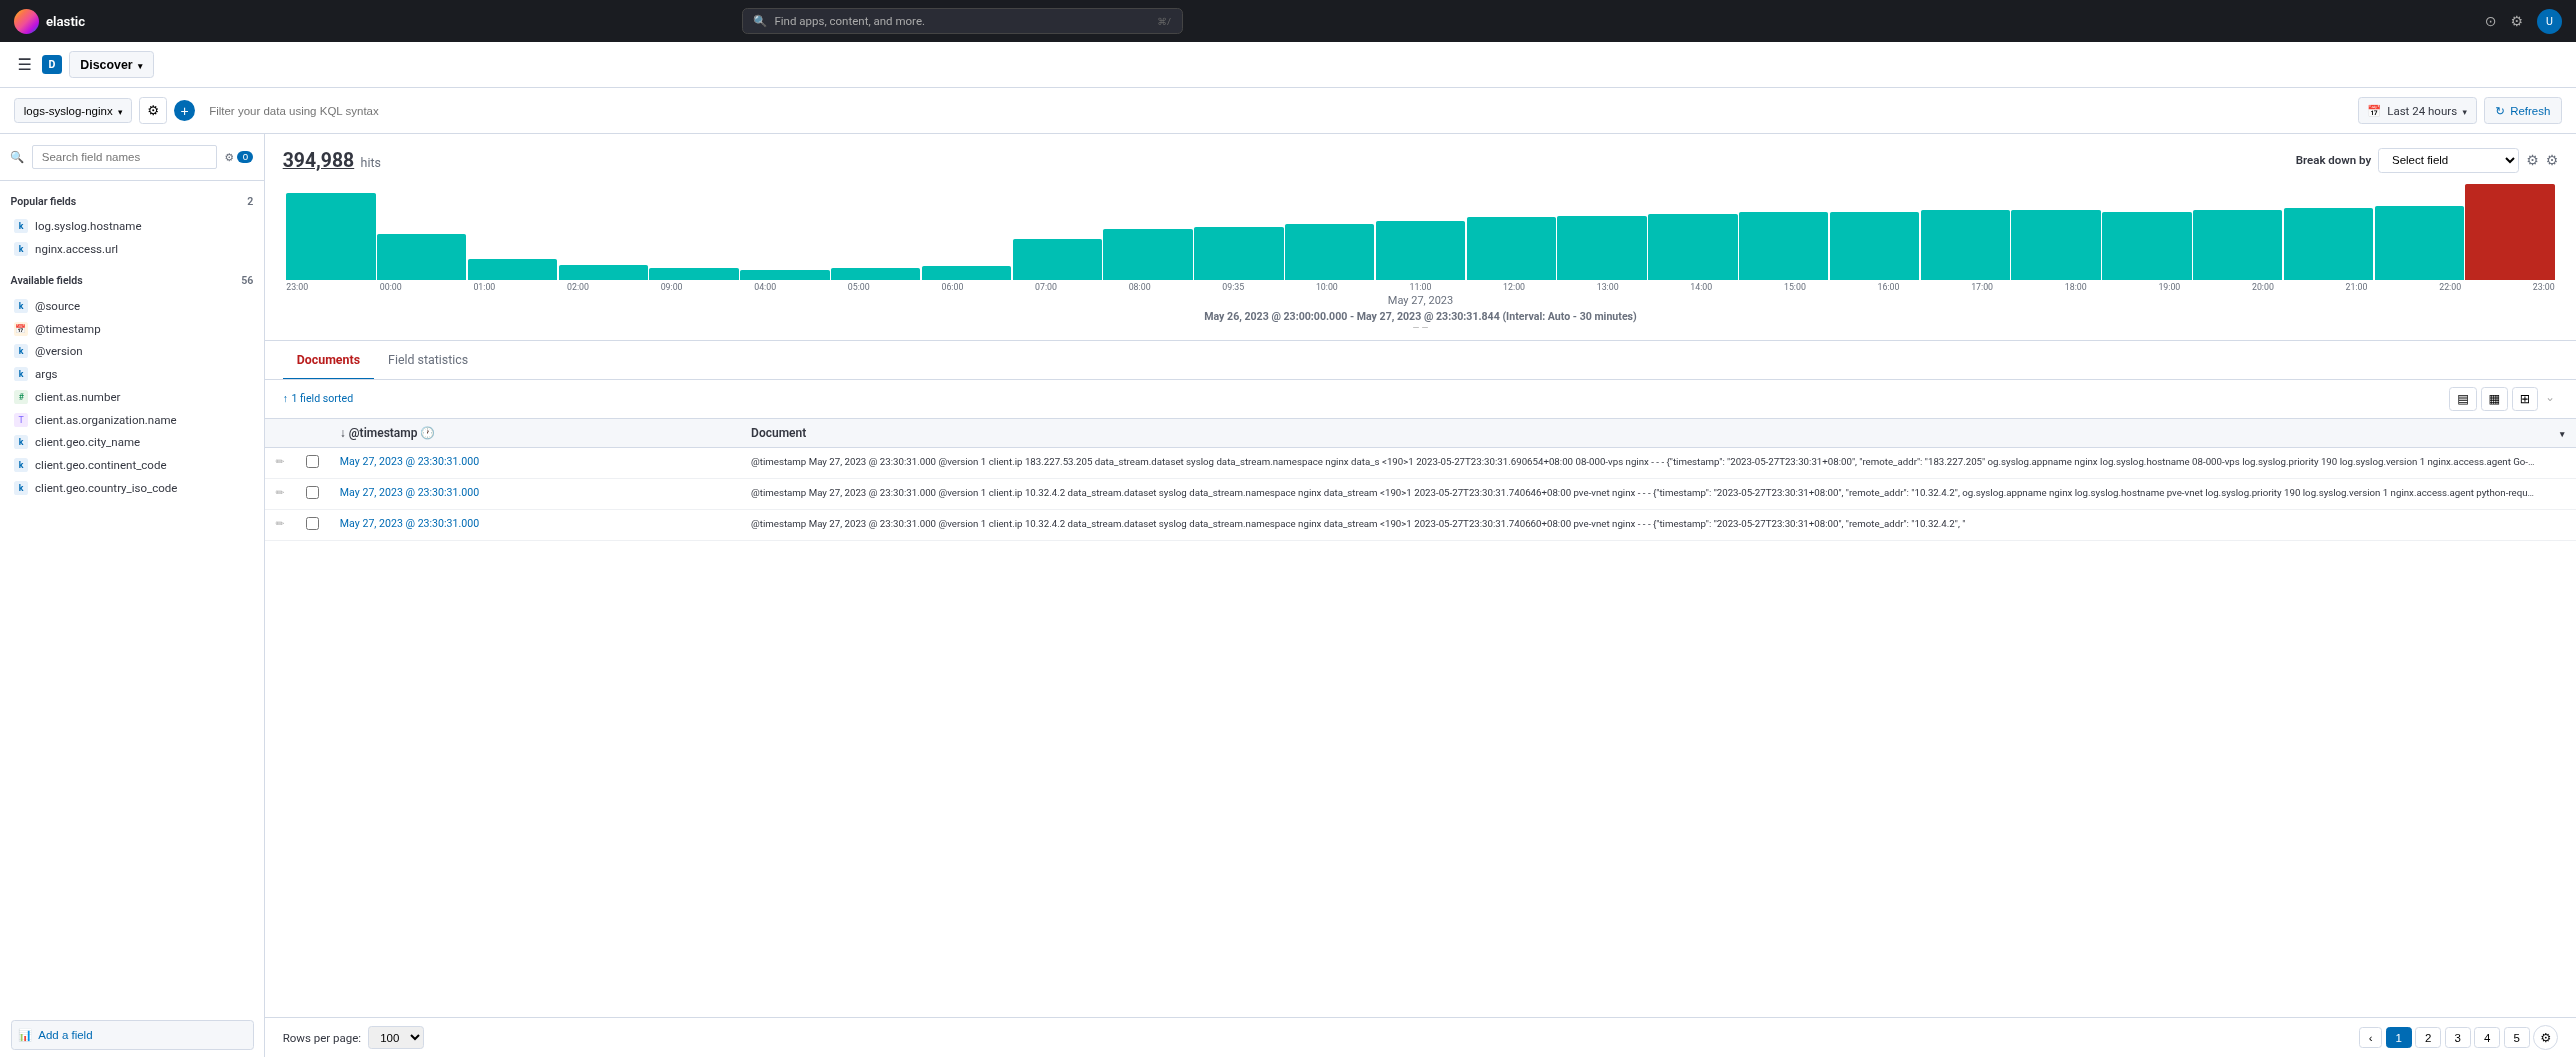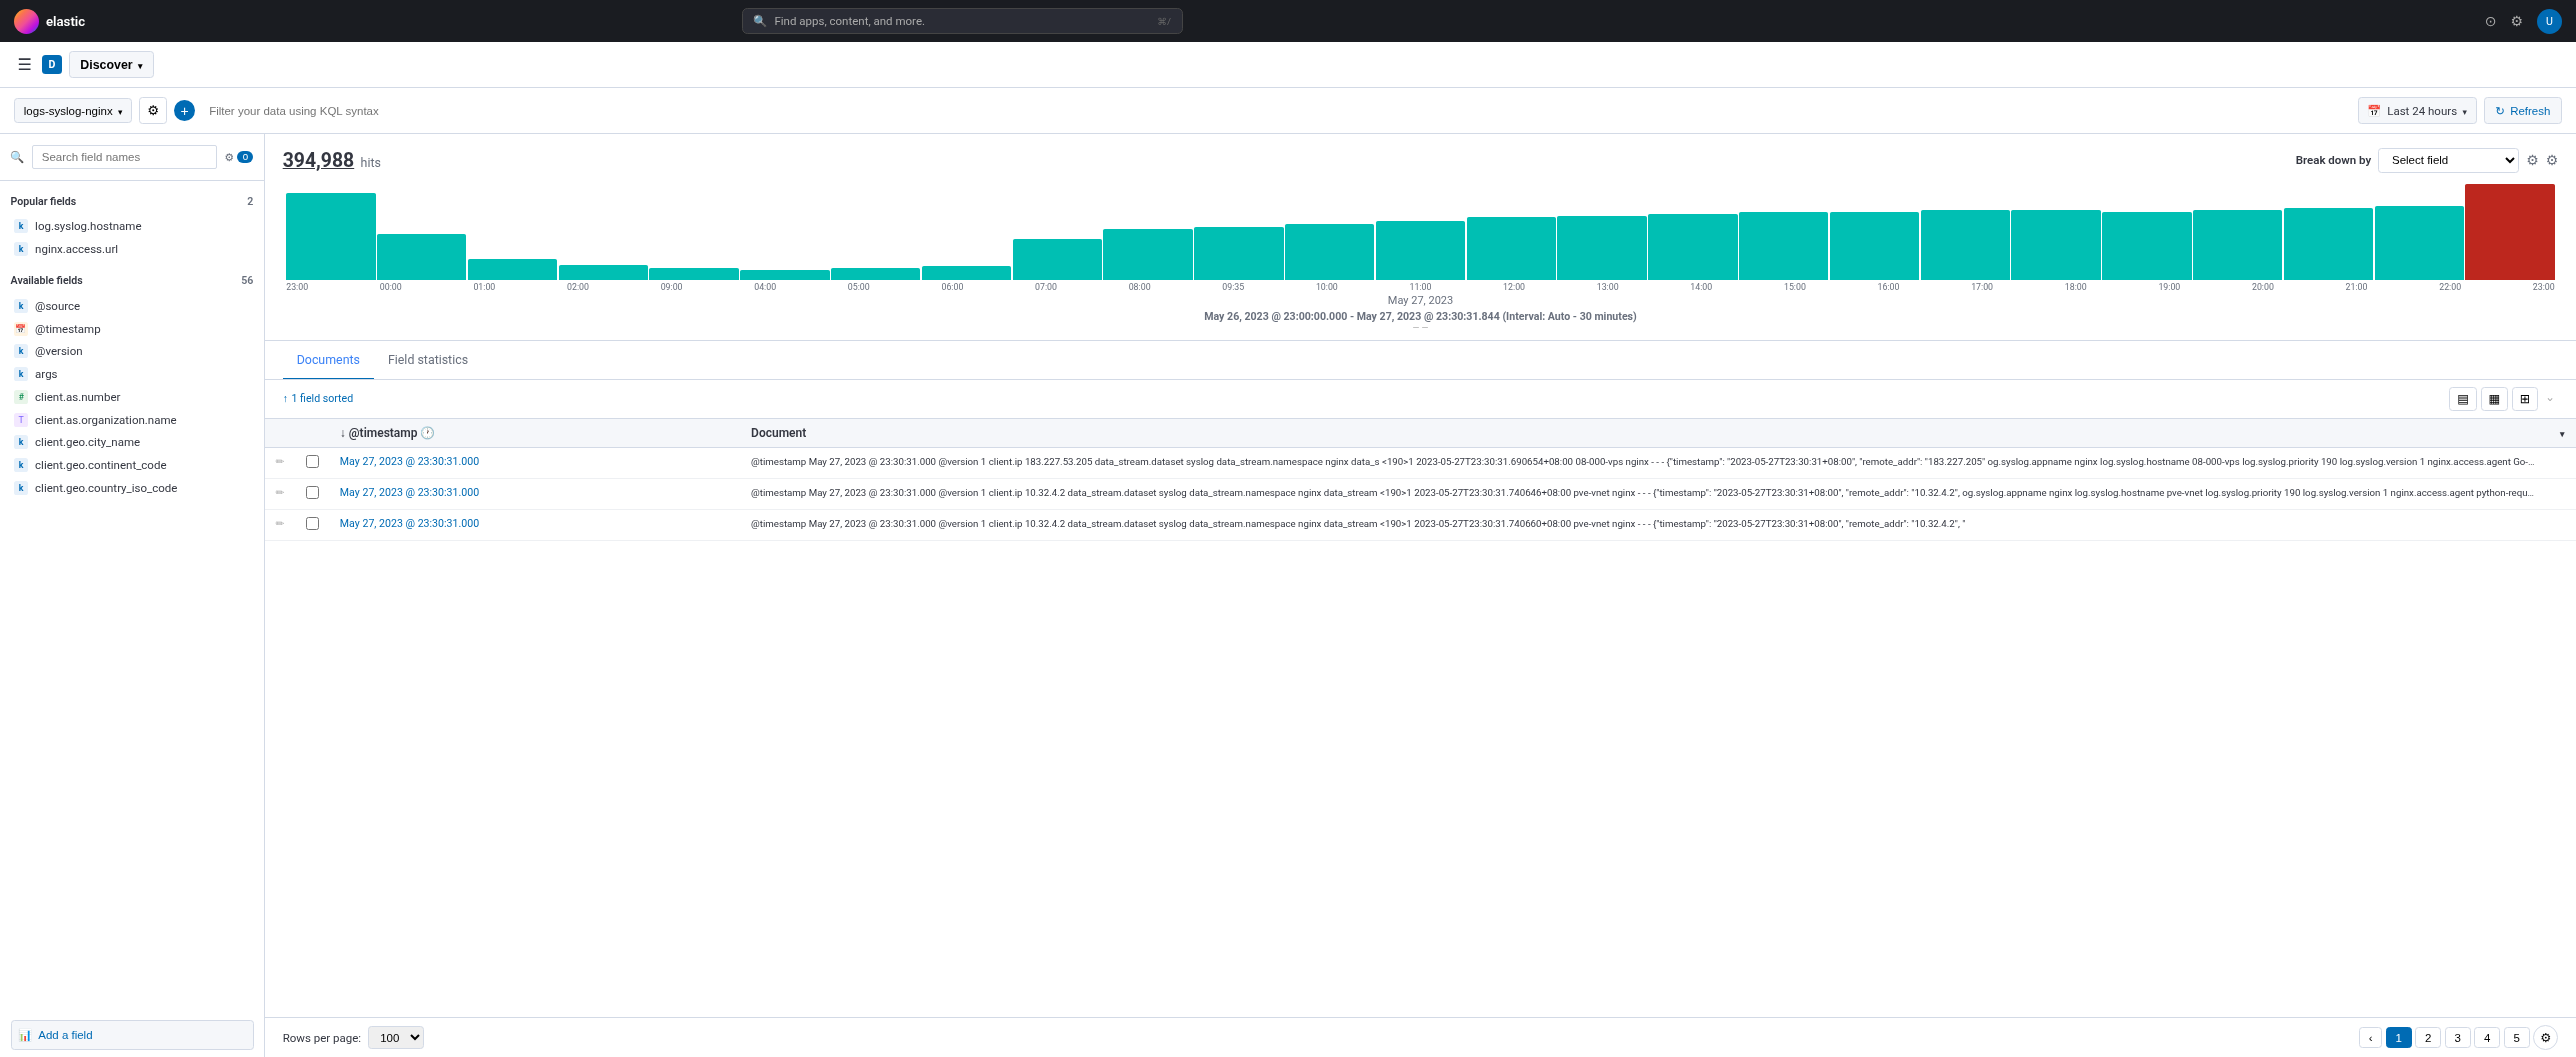--- a/index.html
+++ b/index.html
@@ -163,21 +163,21 @@
     .chart-icons { display: flex; gap: 7px; }
     .chart-icon-btn { background: none; border: none; cursor: pointer; font-size: 14px; color: #69707d; }
 
     .histogram-wrap { position: relative; }
     .chart-time-range { text-align: center; font-size: 10.6px; color: #69707d; margin-top: 3.5px; font-weight: bold; }
     .chart-drag-handle { text-align: center; color: #aaa; font-size: 8.8px; }
 
     
     .tabs { display: flex; border-bottom: 0.9px solid #d3dae6; padding: 0 17.7px; background: #fff; }
     .tab { padding: 10.6px 14px; cursor: pointer; font-size: 12.4px; border-bottom: 1.8px solid transparent; color: #69707d; }
-    .tab.active { color: #3b82f6; border-bottom-color: #006BB4; font-weight: 400; }
+    .tab.active { color: #b91c1c; border-bottom-color: #006BB4; font-weight: 700; }
 
     
     .table-area { flex: 1; overflow: auto; padding: 0; }
     .table-toolbar {
       display: flex; align-items: center; justify-content: space-between;
       padding: 7px 17.7px; border-bottom: 0.9px solid #d3dae6;
     }
     .sort-info { font-size: 10.6px; color: #006BB4; display: flex; align-items: center; gap: 3.5px; }
     .table-view-btns { display: flex; gap: 3.5px; }
     .view-btn { background: none; border: 0.9px solid #d3dae6; border-radius: 3.5px; padding: 3.5px 7px; cursor: pointer; font-size: 12.4px; }

